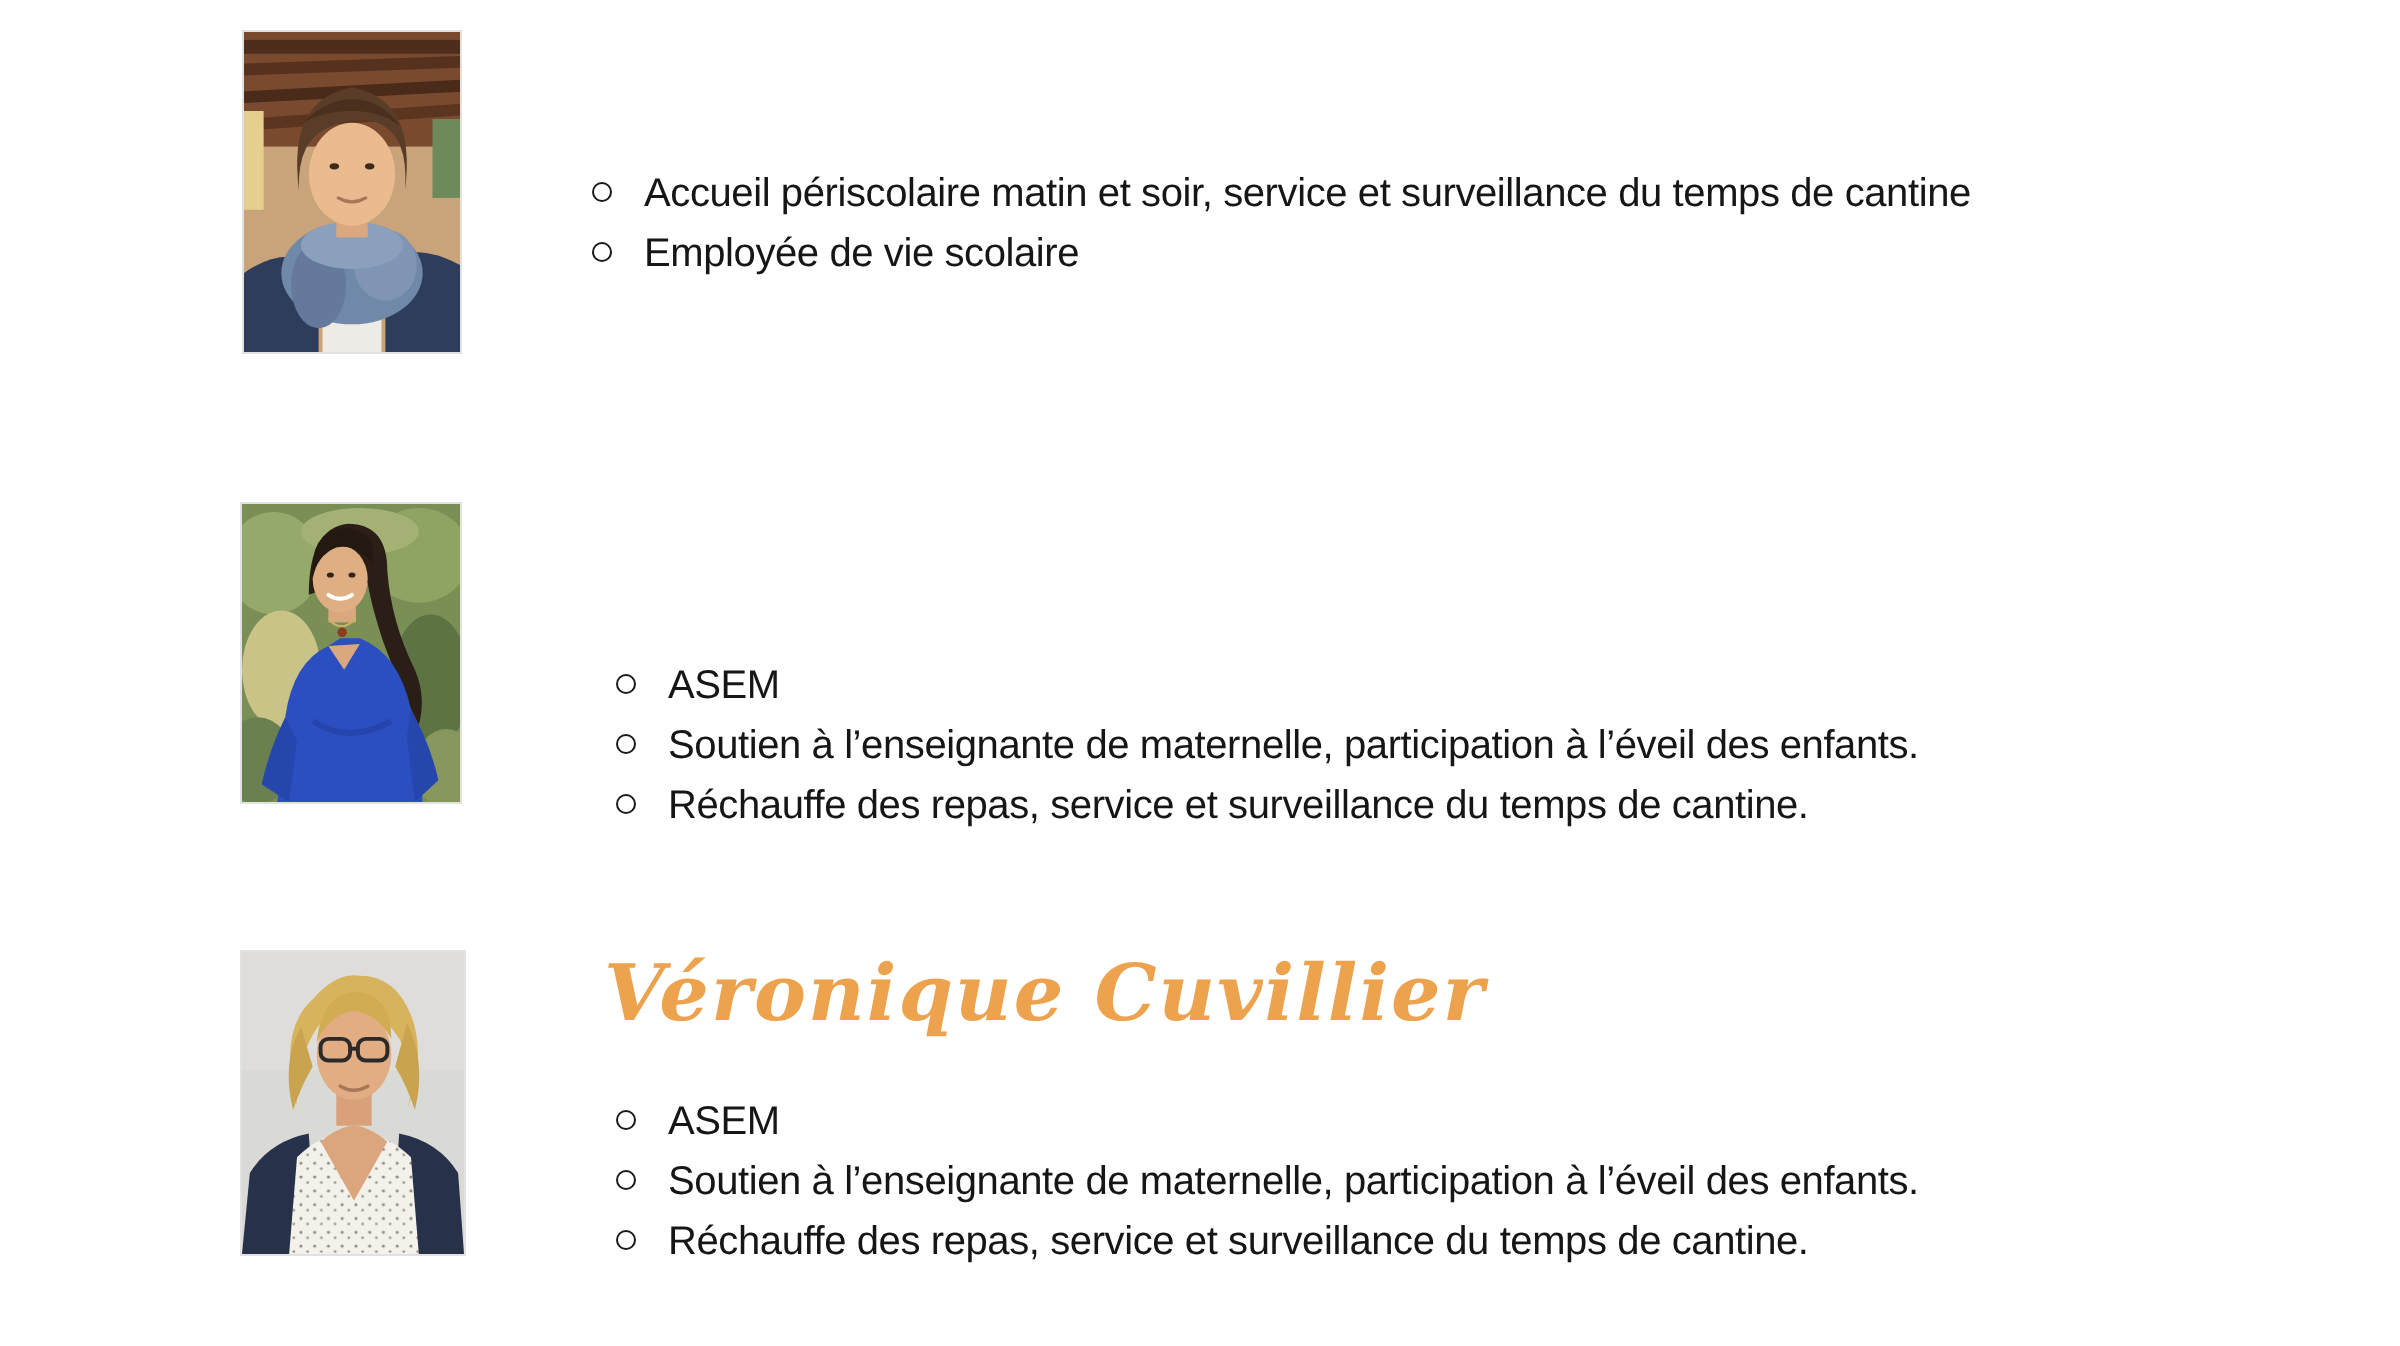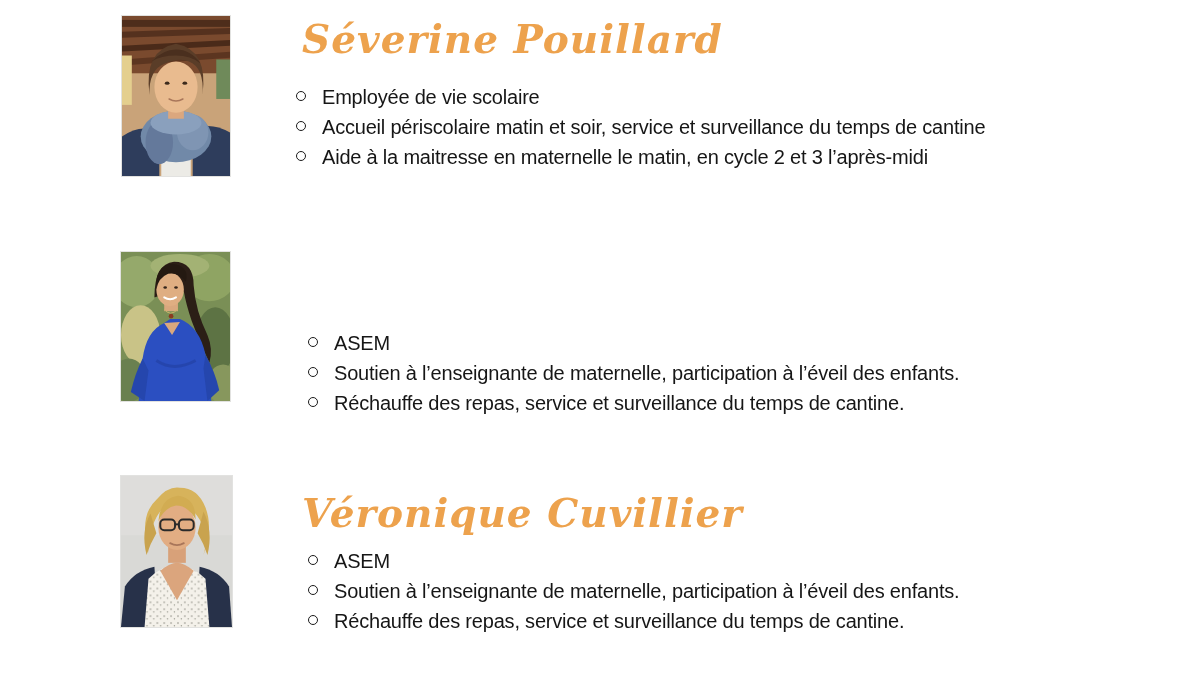--- a/index.html
+++ b/index.html
@@ -32,21 +32,21 @@
     font-family: "DejaVu Serif", serif;
     font-style: italic;
     font-weight: bold;
     font-size: 39px;
     letter-spacing: 1px;
     color: #EDA24D;
     white-space: nowrap;
   }
   .name-1 { top: 16px; }
   .name-2 { top: 262px; }
-  .name-3 { top: 474px; margin-top: 16px; }
+  .name-3 { top: 474px; }
 
   ul.bullets {
     position: absolute;
     list-style: none;
     font-size: 20px;
     line-height: 30px;
     color: #161616;
     letter-spacing: -0.2px;
   }
   .bullets-1 { left: 294px; top: 82px;  width: 830px; }
@@ -101,26 +101,24 @@
 
       <path d="M28,80 Q22,34 55,28 Q88,34 82,80 Q84,52 68,46 Q58,42 44,48 Q27,54 28,80 Z" fill="#5a3d28"></path>
       <path d="M30,46 Q42,34 55,34 Q70,34 80,48 Q70,40 55,40 Q40,40 30,46 Z" fill="#4a2f1e"></path>
 
       <ellipse cx="46" cy="68" rx="2.4" ry="1.6" fill="#3c2a1c"></ellipse>
       <ellipse cx="64" cy="68" rx="2.4" ry="1.6" fill="#3c2a1c"></ellipse>
       <path d="M48,84 Q55,88 62,84" stroke="#a9765a" stroke-width="1.6" fill="none" stroke-linecap="round"></path>
     </svg>
   </div>
 
-  <h2 class="staff-name name-1">Séverine Pouillard</h2>
 
   <ul class="bullets bullets-1">
+    <li><span class="bullet-marker"></span><span>Accueil périscolaire matin et soir, service et surveillance du temps de cantine</span></li>
     <li><span class="bullet-marker"></span><span>Employée de vie scolaire</span></li>
-    <li><span class="bullet-marker"></span><span>Accueil périscolaire matin et soir, service et surveillance du temps de cantine</span></li>
-    <li><span class="bullet-marker"></span><span>Aide à la maitresse en maternelle le matin, en cycle 2 et 3 l’après-midi</span></li>
   </ul>
 
   <div class="photo photo-2">
     <svg viewBox="0 0 111 151" preserveAspectRatio="none">
 
       <rect x="0" y="0" width="111" height="151" fill="#7a8f56"></rect>
       <ellipse cx="16" cy="30" rx="24" ry="26" fill="#95a96b"></ellipse>
       <ellipse cx="90" cy="26" rx="26" ry="24" fill="#8fa463"></ellipse>
       <ellipse cx="20" cy="84" rx="20" ry="30" fill="#c9c387"></ellipse>
       <ellipse cx="96" cy="90" rx="20" ry="34" fill="#5d7344"></ellipse>

